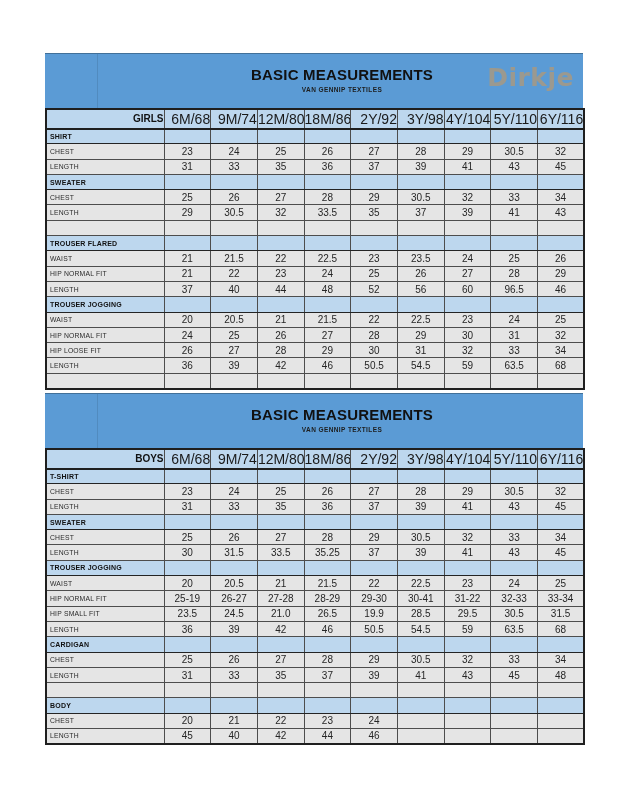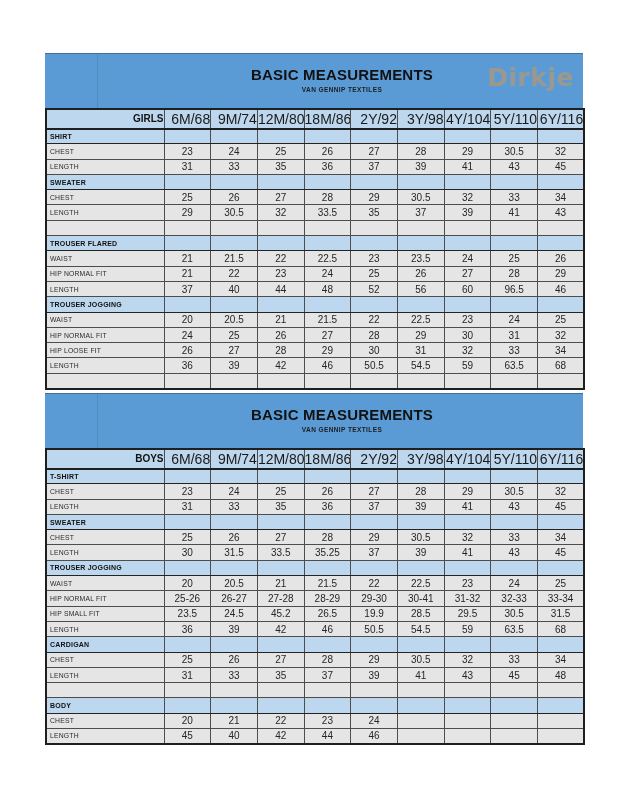--- a/index.html
+++ b/index.html
@@ -446,35 +446,35 @@
               <td class="value-cell">21</td>
               <td class="value-cell">21.5</td>
               <td class="value-cell">22</td>
               <td class="value-cell">22.5</td>
               <td class="value-cell">23</td>
               <td class="value-cell">24</td>
               <td class="value-cell">25</td>
             </tr>
             <tr class="data-row">
               <td class="label-cell">HIP NORMAL FIT</td>
-              <td class="value-cell">25-26</td>
+              <td class="value-cell">25-19</td>
               <td class="value-cell">26-27</td>
               <td class="value-cell">27-28</td>
               <td class="value-cell">28-29</td>
               <td class="value-cell">29-30</td>
               <td class="value-cell">30-41</td>
-              <td class="value-cell">31-32</td>
+              <td class="value-cell">31-22</td>
               <td class="value-cell">32-33</td>
               <td class="value-cell">33-34</td>
             </tr>
             <tr class="data-row">
               <td class="label-cell">HIP SMALL FIT</td>
               <td class="value-cell">23.5</td>
               <td class="value-cell">24.5</td>
-              <td class="value-cell">45.2</td>
+              <td class="value-cell">21.0</td>
               <td class="value-cell">26.5</td>
               <td class="value-cell">19.9</td>
               <td class="value-cell">28.5</td>
               <td class="value-cell">29.5</td>
               <td class="value-cell">30.5</td>
               <td class="value-cell">31.5</td>
             </tr>
             <tr class="data-row">
               <td class="label-cell">LENGTH</td>
               <td class="value-cell">36</td>

